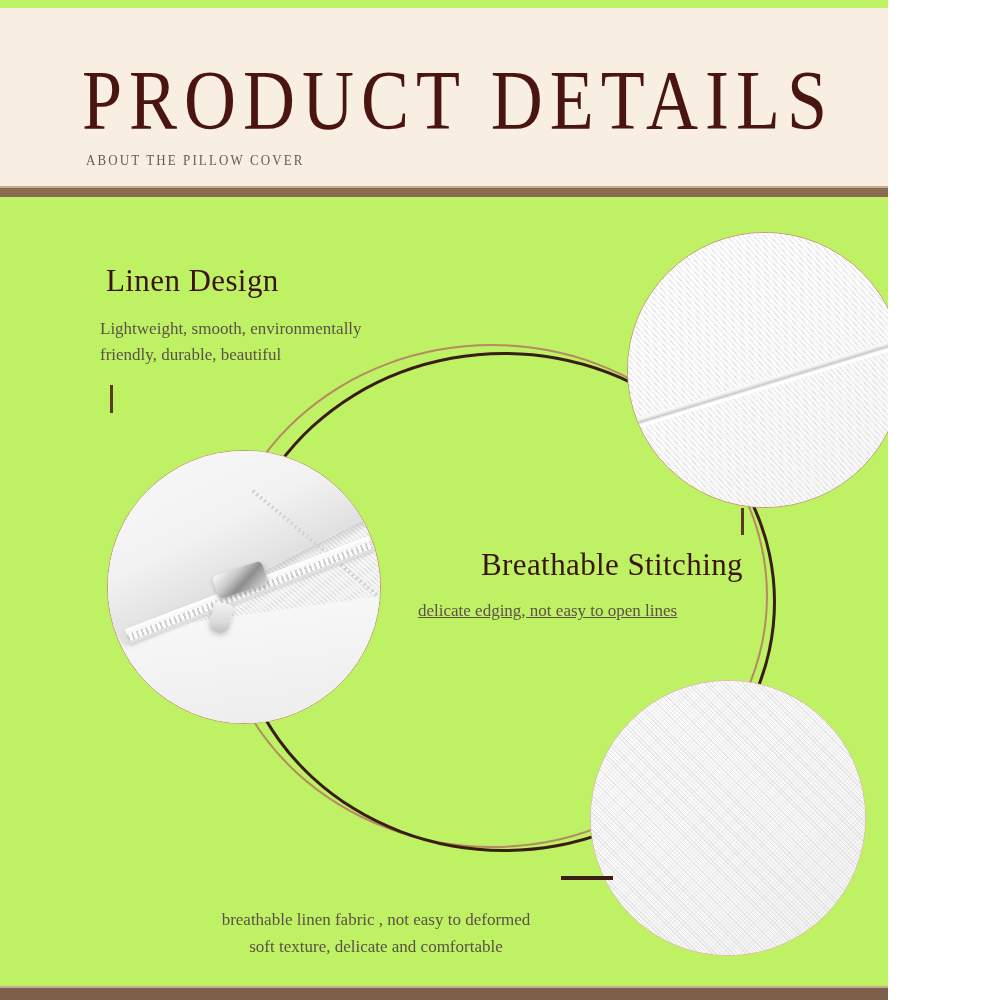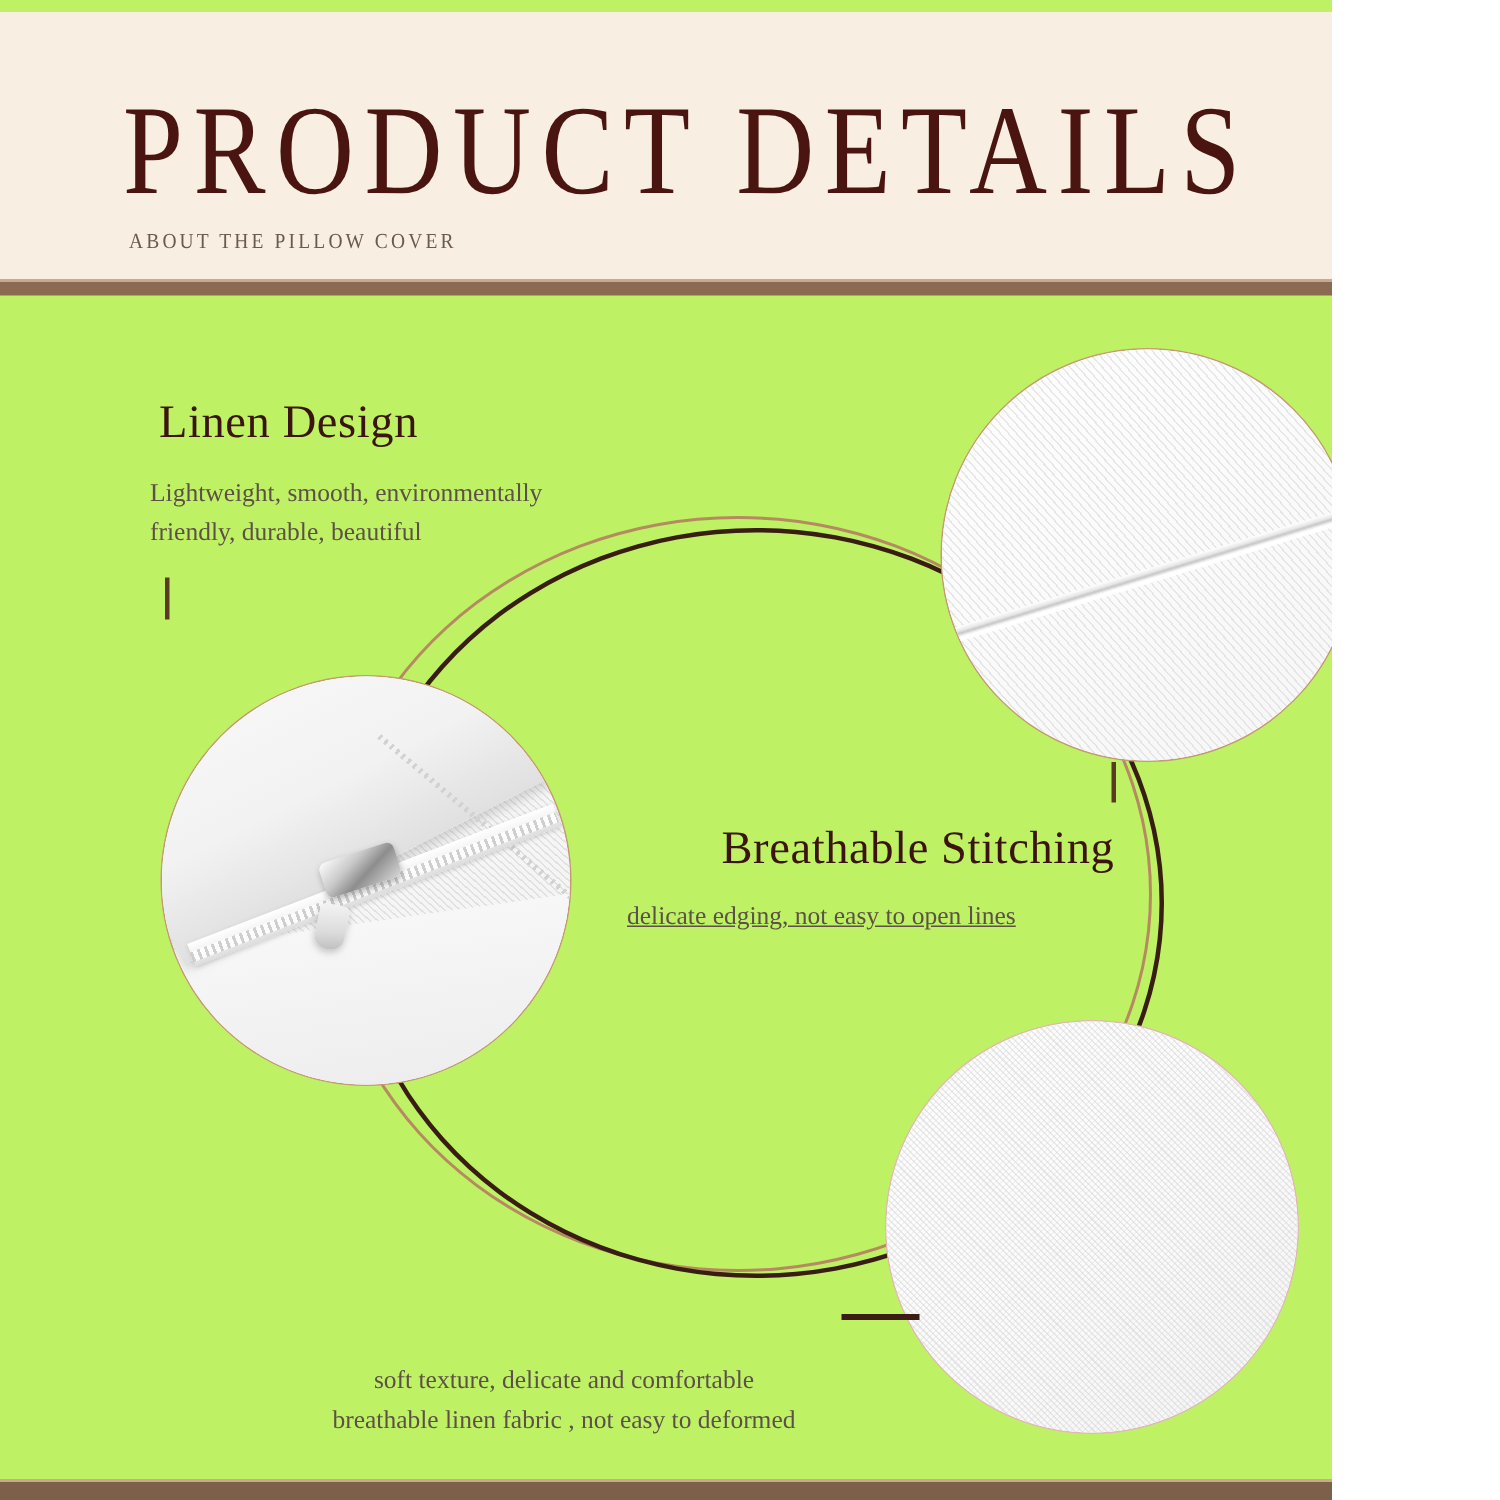--- a/index.html
+++ b/index.html
@@ -376,19 +376,19 @@
     <div>friendly, durable, beautiful</div>
   </div>
   <div class="zipper-tick"></div>
 
   <div class="stitch-tick"></div>
   <div class="feature-title stitch-title">Breathable Stitching</div>
   <div class="feature-body stitch-body">delicate edging, not easy to open lines</div>
 
   <div class="linen-dash"></div>
   <div class="linen-body">
+    <div>breathable linen fabric , not easy to deformed</div>
     <div>soft texture, delicate and comfortable</div>
-    <div>breathable linen fabric , not easy to deformed</div>
   </div>
 
   <div class="bottom-rule"></div>
 
 </div>
 
 </body></html>

